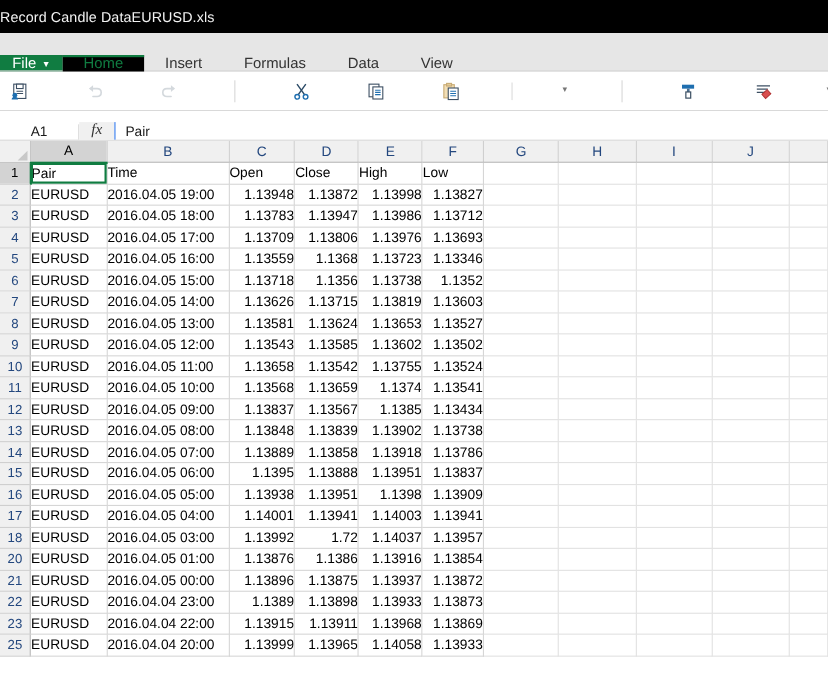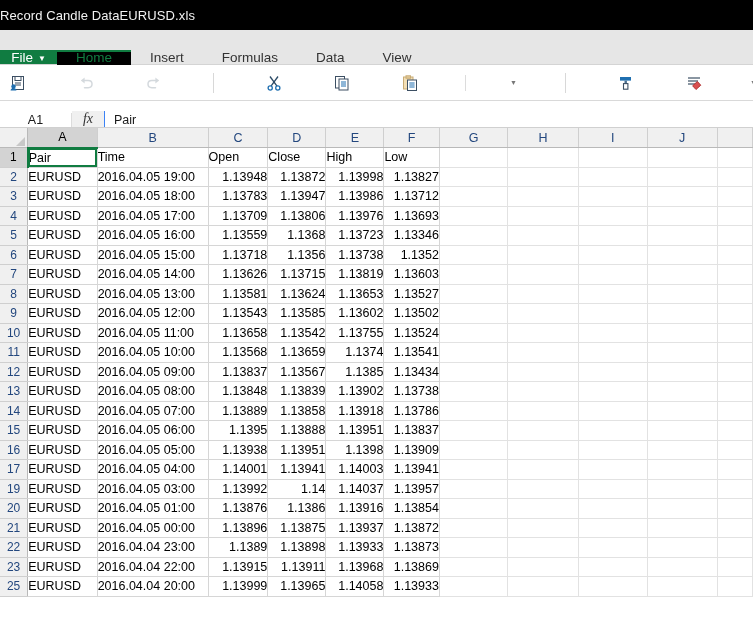--- a/index.html
+++ b/index.html
@@ -742,25 +742,25 @@
           <td class="cell col-D num">1.13941</td>
           <td class="cell col-E num">1.14003</td>
           <td class="cell col-F num">1.13941</td>
           <td class="cell col-G empty num"></td>
           <td class="cell col-H empty num"></td>
           <td class="cell col-I empty num"></td>
           <td class="cell col-J empty num"></td>
           <td class="cell col-K empty"></td>
         </tr>
         <tr>
-          <td class="rowhead col-h">19</td>
+          <td class="rowhead col-h">18</td>
           <td class="cell col-A txt">EURUSD</td>
           <td class="cell col-B txt">2016.04.05 03:00</td>
           <td class="cell col-C num">1.13992</td>
-          <td class="cell col-D num">1.14</td>
+          <td class="cell col-D num">1.72</td>
           <td class="cell col-E num">1.14037</td>
           <td class="cell col-F num">1.13957</td>
           <td class="cell col-G empty num"></td>
           <td class="cell col-H empty num"></td>
           <td class="cell col-I empty num"></td>
           <td class="cell col-J empty num"></td>
           <td class="cell col-K empty"></td>
         </tr>
         <tr>
           <td class="rowhead col-h">20</td>

